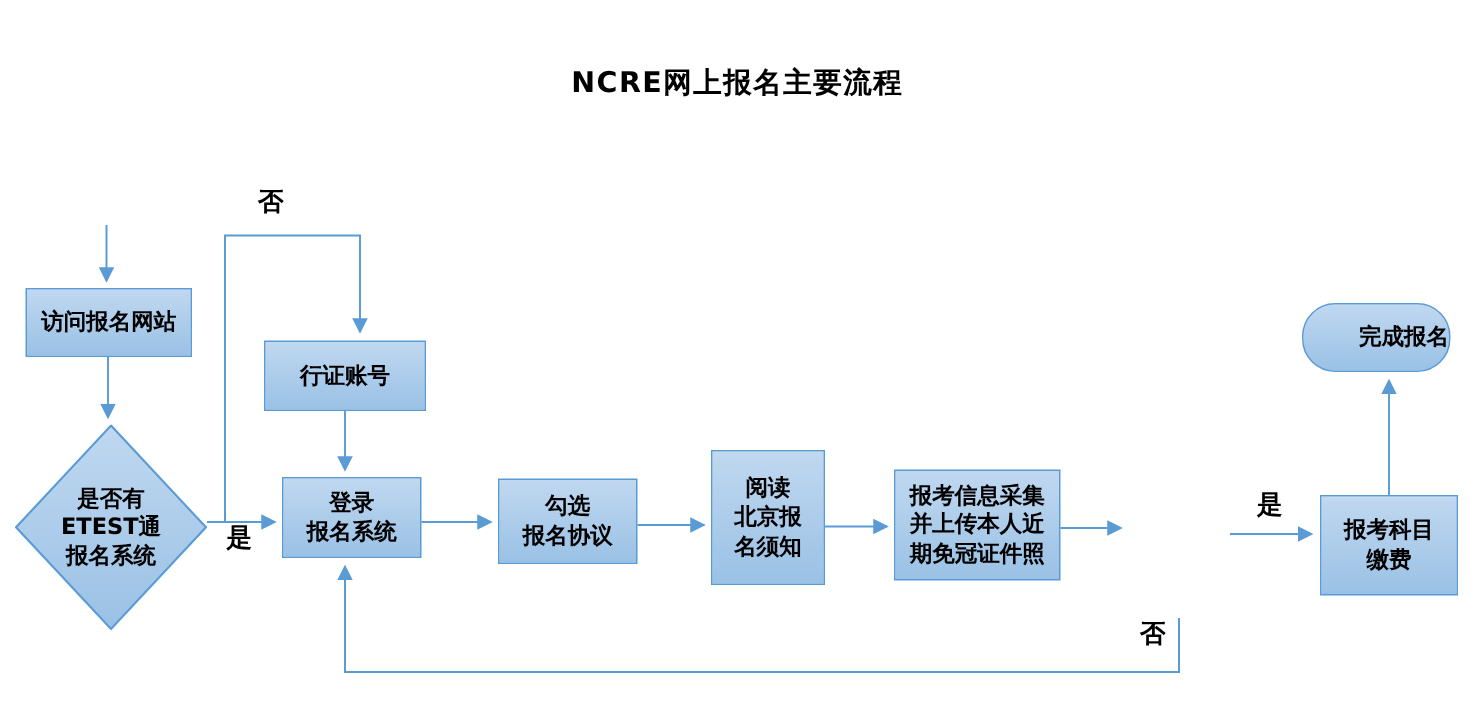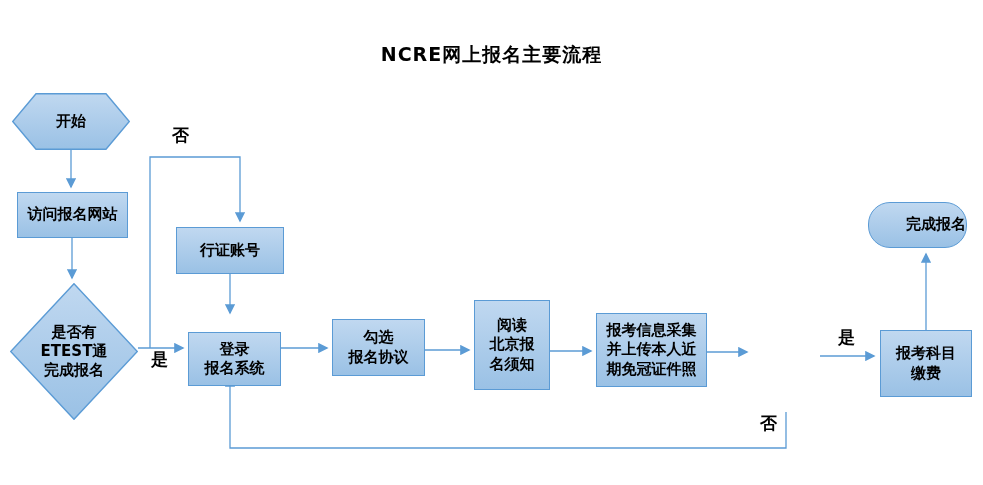--- a/index.html
+++ b/index.html
@@ -53,45 +53,39 @@
       <path d="M281 348 H 327" marker-end="url(#arrow)"></path>
       <path d="M425 350 H 469" marker-end="url(#arrow)"></path>
       <path d="M550 351 H 591" marker-end="url(#arrow)"></path>
       <path d="M707 352 H 747" marker-end="url(#arrow)"></path>
       <path d="M820 356 H 874" marker-end="url(#arrow)"></path>
       <path d="M926 330 V 254" marker-end="url(#arrow)"></path>
       <path d="M786 412 V 448 H 230 V 378" marker-end="url(#arrow)"></path>
     </g>
   </svg>
 
-  <div class="node" style="left:12px;top:93px;width:118px;height:57px">
-    <svg class="shapebg" viewBox="0 0 118 57" preserveAspectRatio="none">
-      <polygon points="24,0.7 94,0.7 117.3,28.5 94,56.3 24,56.3 0.7,28.5" fill="url(#nodeGrad)" stroke="#5b9bd5" stroke-width="1.4" vector-effect="non-scaling-stroke"></polygon>
-    </svg>
-    <span class="label">开始</span>
-  </div>
 
   <div class="node rect" style="left:17px;top:192px;width:111px;height:46px">
     <span class="label">访问报名网站</span>
   </div>
 
   <div class="node" style="left:10px;top:283px;width:128px;height:137px">
     <svg class="shapebg" viewBox="0 0 128 137" preserveAspectRatio="none">
       <polygon points="64,0.7 127.3,68.5 64,136.3 0.7,68.5" fill="url(#nodeGrad)" stroke="#5b9bd5" stroke-width="1.4" vector-effect="non-scaling-stroke"></polygon>
     </svg>
     <span class="label">是否有
 ETEST通
-完成报名</span>
+报名系统</span>
   </div>
 
   <div class="node rect" style="left:176px;top:227px;width:108px;height:47px">
     <span class="label">行证账号</span>
   </div>
 
-  <div class="node rect" style="left:188px;top:332px;width:93px;height:54px">
+  <div class="node rect" style="left:188px;top:318px;width:93px;height:54px">
     <span class="label">登录
 报名系统</span>
   </div>
 
   <div class="node rect" style="left:332px;top:319px;width:93px;height:57px">
     <span class="label">勾选
 报名协议</span>
   </div>
 
   <div class="node rect" style="left:596px;top:313px;width:111px;height:74px">

